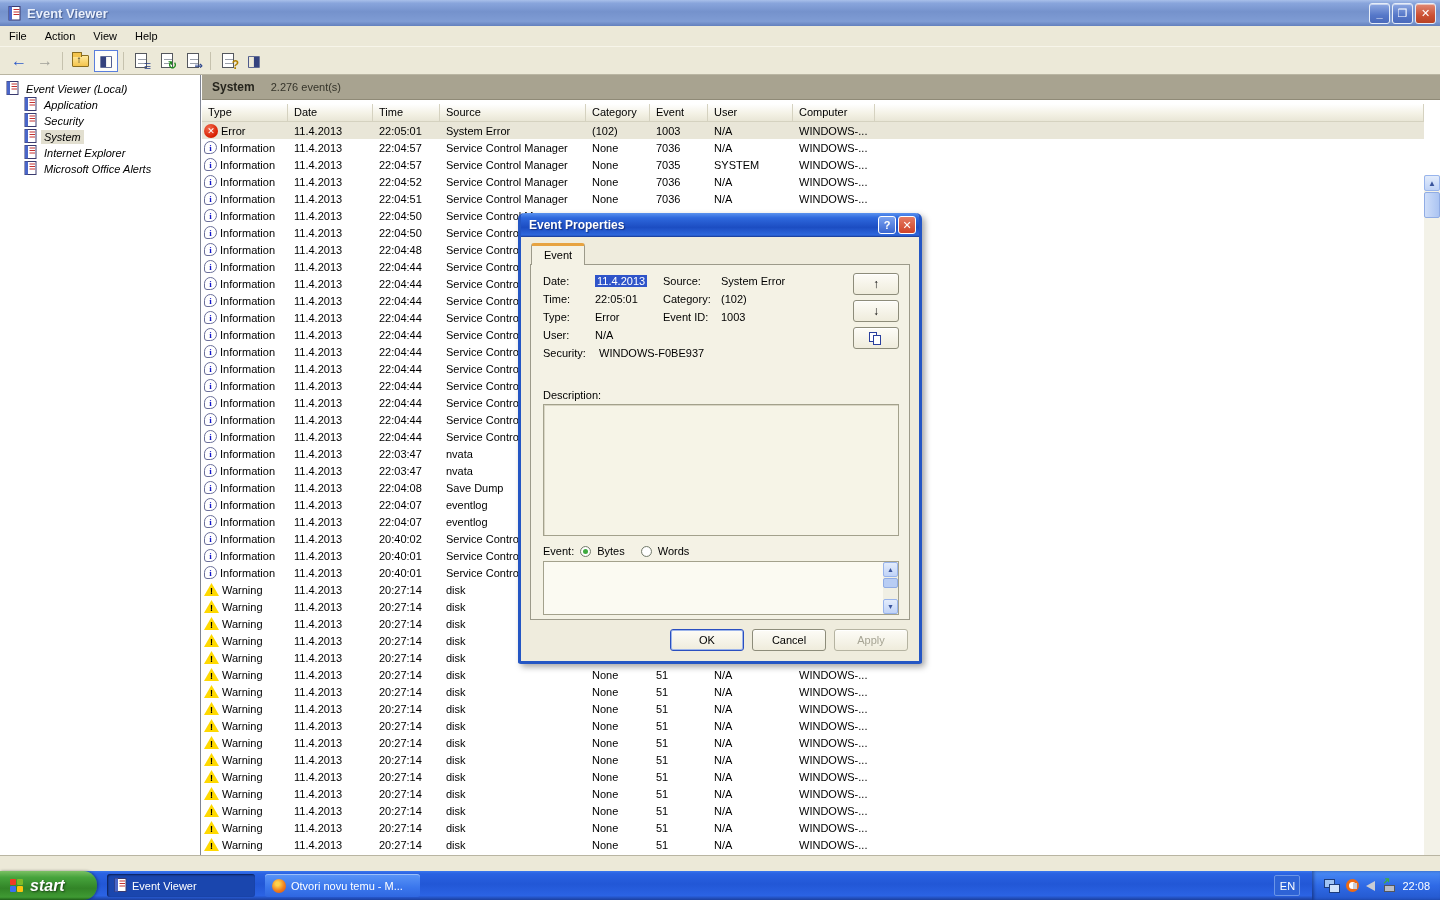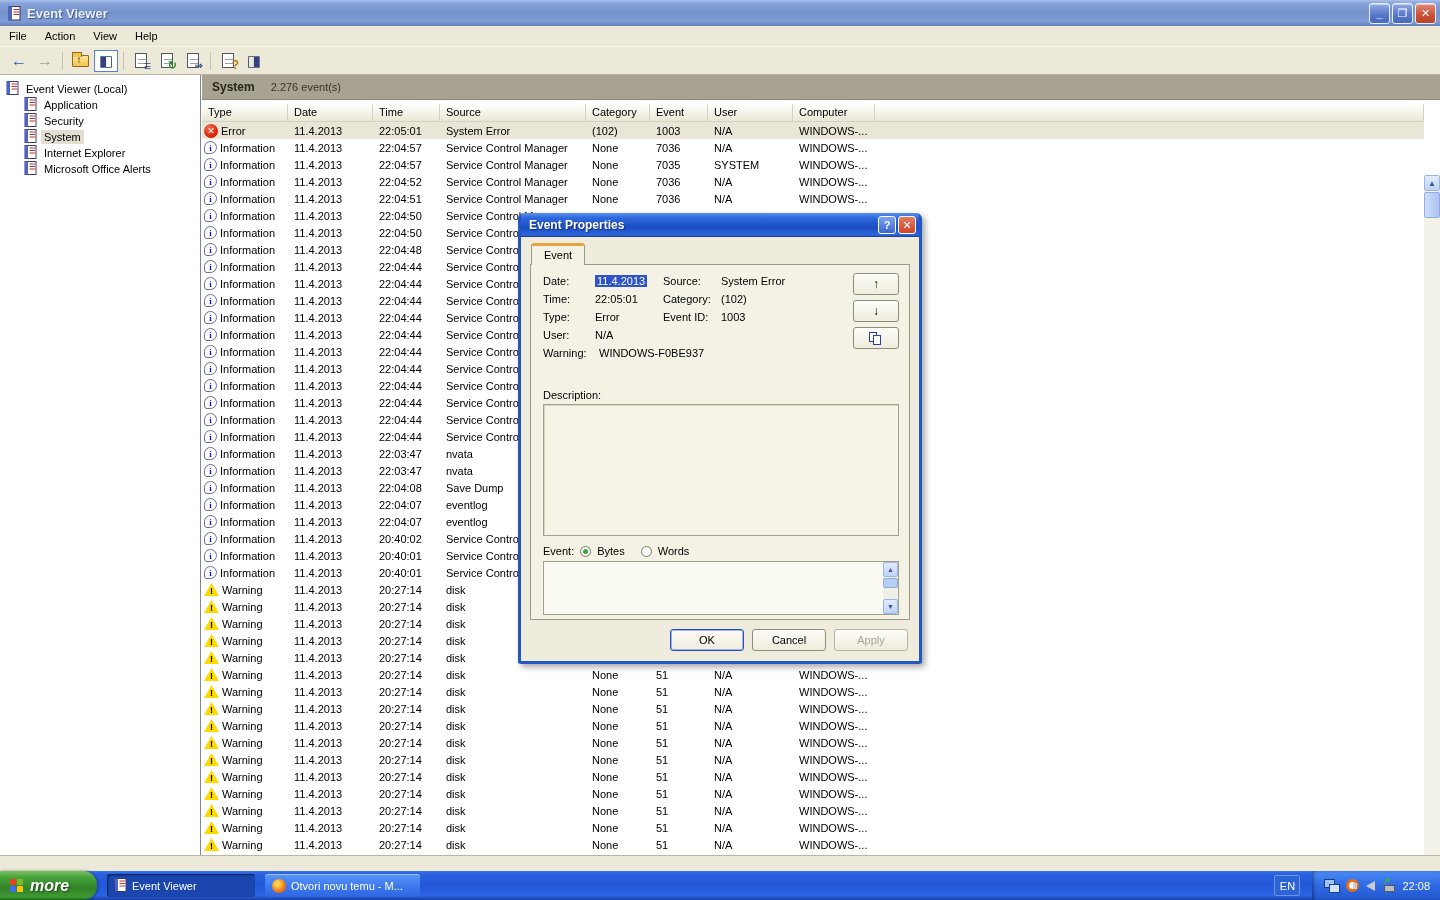--- a/index.html
+++ b/index.html
@@ -34,21 +34,21 @@
   .folder .up { position:absolute; left:4px; top:-2px; color:#000; font-size:10px; font-weight:bold; }
   .g-pane { font-size:15px; color:#33427e; line-height:1; }
   .doc { width:12px; height:15px; background:#fff; border:1px solid #55585e; position:relative;
     background-image:repeating-linear-gradient(180deg,transparent 0 3px,#9aa0aa 3px 4px); background-size:8px 100%; background-position:2px 2px; background-repeat:no-repeat; }
   .badge { position:absolute; right:1px; bottom:0; font-weight:bold; line-height:1; }
 
   
   .mainarea { position:absolute; left:0; top:75px; width:1440px; height:780px; background:#fff; }
   .treepane { position:absolute; left:0; top:0; width:201px; height:780px; background:#fff; border-right:1px solid #808593; padding-top:6px; }
   .trow { display:flex; align-items:center; height:16px; cursor:default; white-space:nowrap; }
-  .trow .lbl { padding:1px 3px; }
+  .trow .lbl { padding:1px 3px;font-style:italic; }
   .trow.sel .lbl { background:#e2dfd0; }
   .logicon { margin:0 4px 0 2px; flex:0 0 auto; }
 
   .resultpane { position:absolute; left:202px; top:0; width:1238px; height:780px; background:#fff; }
   .result-header { position:absolute; left:0; top:0; width:1238px; height:25px; background:#a8a390; display:flex; align-items:center; padding-left:10px; border-bottom:1px solid #8f8a77; }
   .result-header .rh-title { font-weight:bold; font-size:12px; color:#26251d; margin-right:16px; }
   .result-header .rh-count { color:#35342a; }
 
   .listarea { position:absolute; left:0; top:25px; width:1222px; height:755px; background:#fff; }
   .list-header { position:absolute; left:0; top:4px; height:18px; width:1222px; display:flex; }
@@ -879,21 +879,21 @@
     <div class="dlg-body">
       <div class="tabrow">
         <span class="tab">Event</span>
       </div>
       <div class="tabpanel">
         <div class="fieldgrid">
           <div class="frow" style="top:0;"><span class="flabel">Date:</span><span class="fval hl">11.4.2013</span></div>
           <div class="frow" style="top:18px;"><span class="flabel">Time:</span><span class="fval">22:05:01</span></div>
           <div class="frow" style="top:36px;"><span class="flabel">Type:</span><span class="fval">Error</span></div>
           <div class="frow" style="top:54px;"><span class="flabel">User:</span><span class="fval">N/A</span></div>
-          <div class="frow" style="top:72px;"><span class="flabel wide">Warning:</span><span class="fval">WINDOWS-F0BE937</span></div>
+          <div class="frow" style="top:72px;"><span class="flabel wide">Security:</span><span class="fval">WINDOWS-F0BE937</span></div>
           <div class="frow col2" style="top:0;"><span class="flabel">Source:</span><span class="fval">System Error</span></div>
           <div class="frow col2" style="top:18px;"><span class="flabel">Category:</span><span class="fval">(102)</span></div>
           <div class="frow col2" style="top:36px;"><span class="flabel">Event ID:</span><span class="fval">1003</span></div>
         </div>
         <div class="navbtns">
           <div class="navbtn">
               <span>↑</span>
             </div>
           <div class="navbtn">
               <span>↓</span>
@@ -934,21 +934,21 @@
   </div>
 
   <div class="taskbar">
     <div class="startbtn">
       <span class="flag">
           <i class="f1"></i>
           <i class="f2"></i>
           <i class="f3"></i>
           <i class="f4"></i>
         </span>
-      <span class="word">more</span>
+      <span class="word">start</span>
     </div>
     <div style="display:flex;align-items:center;">
         <div class="taskitem active">
           <span><svg width="13" height="14" viewBox="0 0 13 14">
               <rect x="1" y="0.5" width="11" height="13" fill="#fff" stroke="#3a3a6e"></rect>
               <rect x="1" y="0.5" width="3" height="13" fill="#4a66c8"></rect>
               <path d="M5.5 3h5.5M5.5 5.5h5.5M5.5 8h5.5" stroke="#c23030" stroke-width="1"></path>
             </svg></span>
           <span>Event Viewer</span>
         </div>

